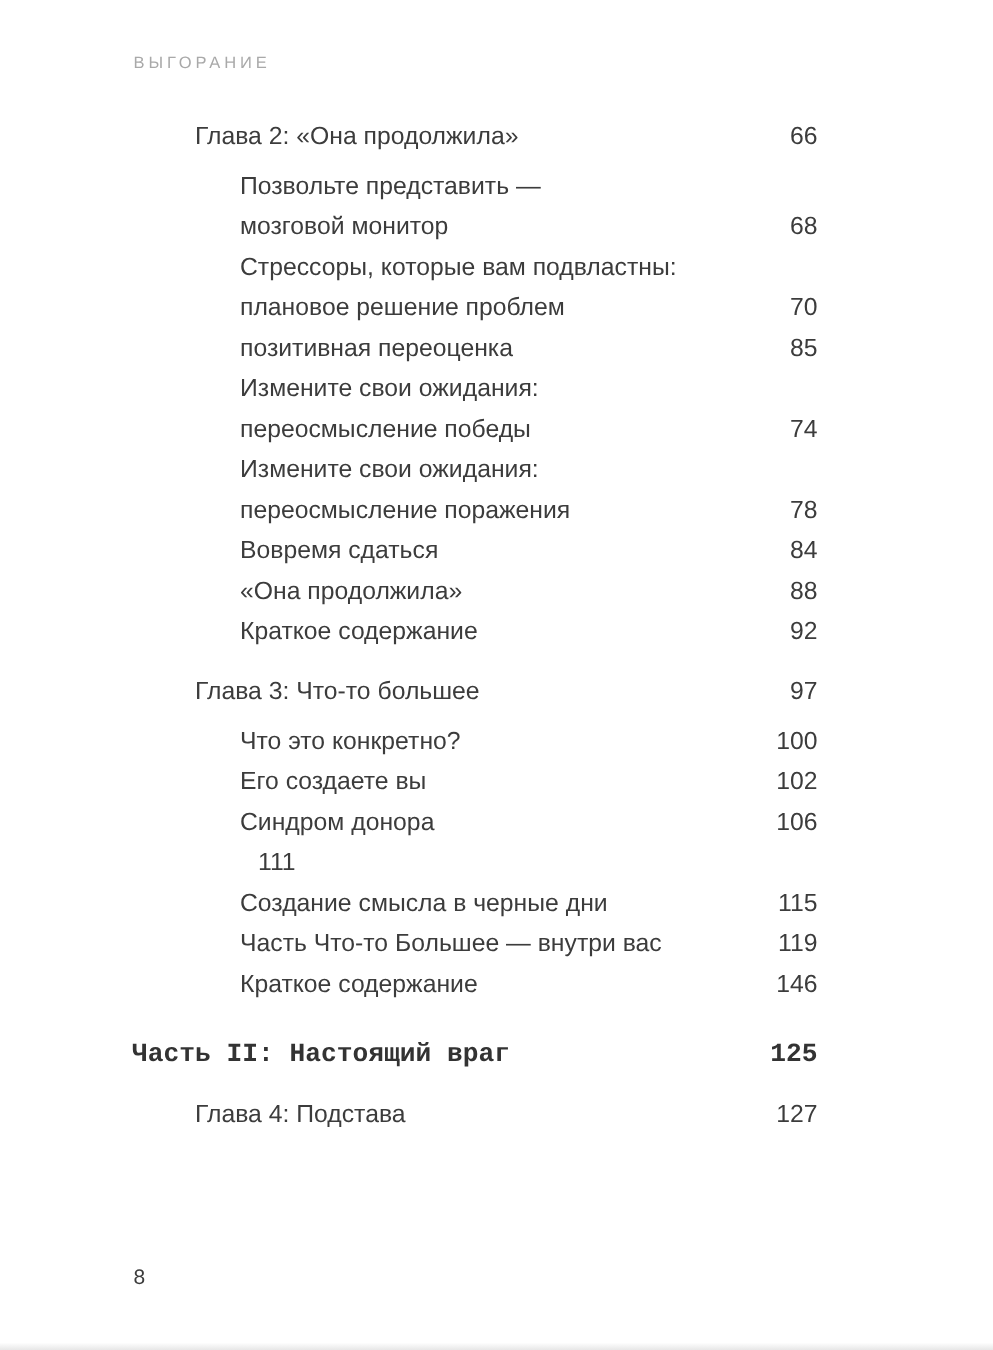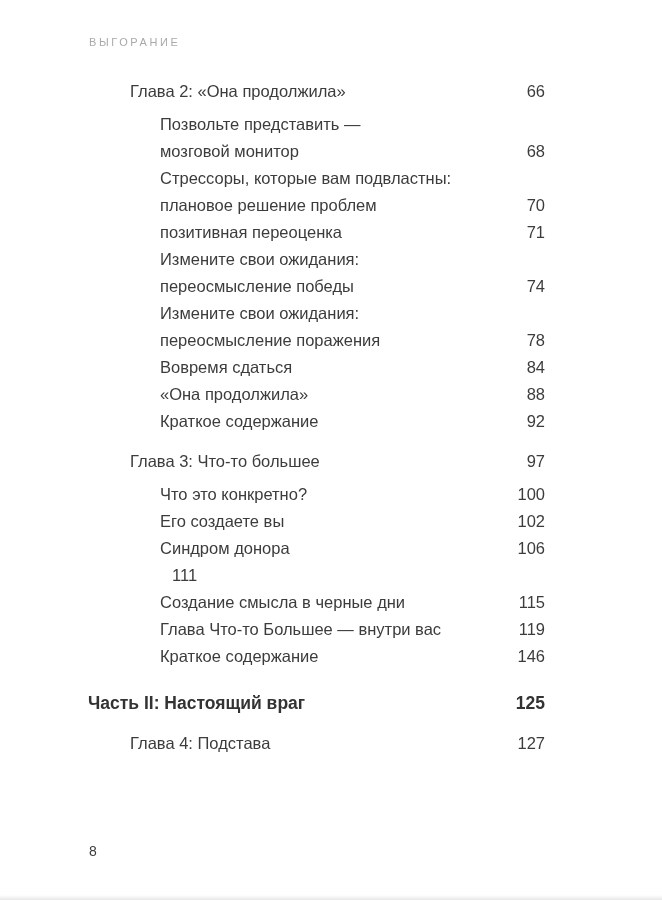--- a/index.html
+++ b/index.html
@@ -48,21 +48,21 @@
   .level-chapter { padding-left: 42px; margin-top: 13px; margin-bottom: 6px; }
   .toc-row:first-child { margin-top: 0; }
   .level-section { padding-left: 72px; }
   .level-part {
     padding-left: 0;
     margin-top: 20px;
     margin-bottom: 10px;
   }
   .level-part .entry-text,
   .level-part .entry-page {
-    font-family: Liberation Sans, sans-serif;
+    font-family: Liberation Mono, monospace;
     font-weight: bold;
     font-size: 17.5px;
     color: #333333;
   }
   .footer-page-number {
     position: absolute;
     left: 89px;
     top: 843px;
     font-size: 14px;
     color: #3c3c3c;
@@ -103,21 +103,21 @@
           <div class="entry-line">Стрессоры, которые вам подвластны:</div>
           <div class="entry-line">плановое решение проблем</div>
         </div>
     <div class="entry-page">70</div>
   </div>
 
   <div class="toc-row level-section">
     <div class="entry-text">
           <div class="entry-line">позитивная переоценка</div>
         </div>
-    <div class="entry-page">71</div>
+    <div class="entry-page">85</div>
   </div>
 
   <div class="toc-row level-section">
     <div class="entry-text">
           <div class="entry-line">Измените свои ожидания:</div>
           <div class="entry-line">переосмысление победы</div>
         </div>
     <div class="entry-page">74</div>
   </div>
 
@@ -184,21 +184,21 @@
 
   <div class="toc-row level-section">
     <div class="entry-text">
           <div class="entry-line">Создание смысла в черные дни</div>
         </div>
     <div class="entry-page">115</div>
   </div>
 
   <div class="toc-row level-section">
     <div class="entry-text">
-          <div class="entry-line">Глава Что-то Большее — внутри вас</div>
+          <div class="entry-line">Часть Что-то Большее — внутри вас</div>
         </div>
     <div class="entry-page">119</div>
   </div>
 
   <div class="toc-row level-section">
     <div class="entry-text">
           <div class="entry-line">Краткое содержание</div>
         </div>
     <div class="entry-page">146</div>
   </div>

